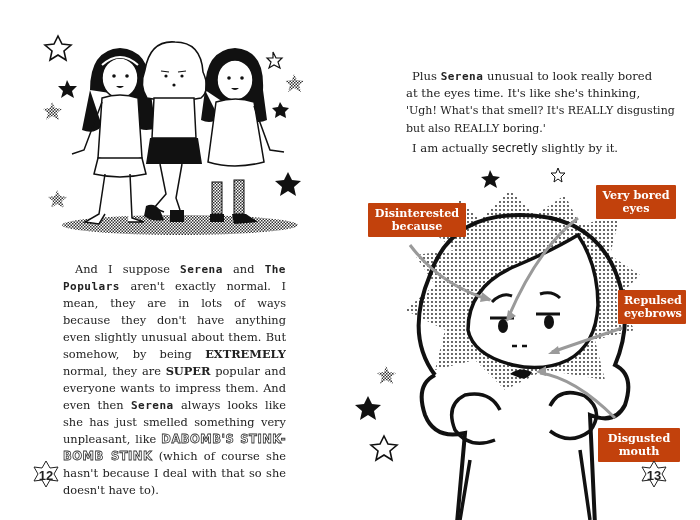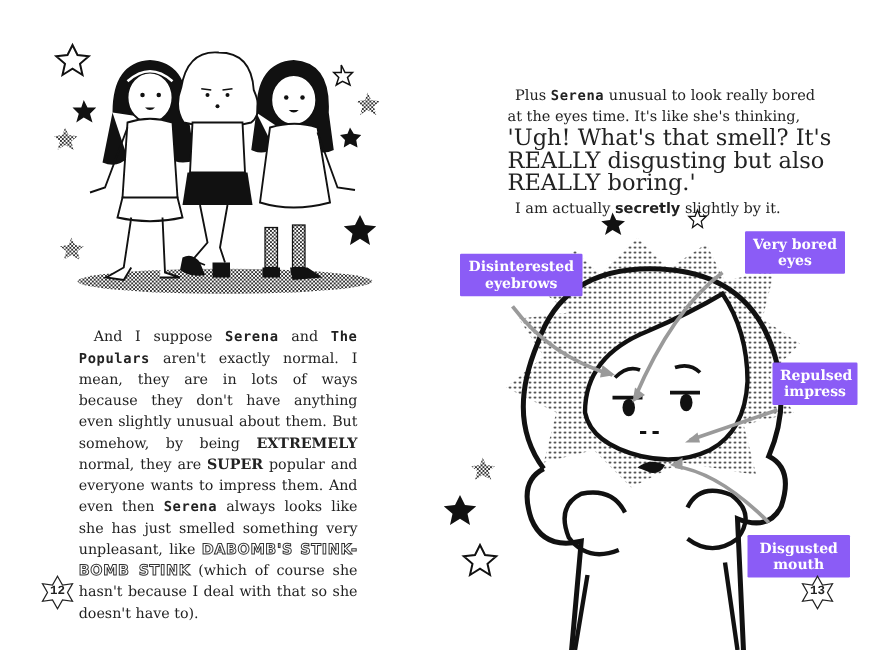--- a/index.html
+++ b/index.html
@@ -6,28 +6,28 @@
   body{width:700px;height:520px;position:relative;overflow:hidden;font-family:"DejaVu Serif",serif;color:#222;}
   .page{position:absolute;top:0;height:520px;}
   .page-left{left:0;width:350px;}
   .page-right{left:350px;width:350px;}
   .illus{position:absolute;}
   .body-text{position:absolute;left:48px;top:246px;width:253px;font-size:11.4px;line-height:17px;text-align:justify;}
   .body-text p{margin:15px;text-indent:12px;}
   .deco{font-family:"DejaVu Sans Mono",monospace;font-weight:bold;font-size:11px;letter-spacing:0.5px;}
   .outline{font-family:"DejaVu Sans",sans-serif;font-weight:bold;color:#fff;-webkit-text-stroke:0.8px #333;font-size:11.5px;letter-spacing:0.5px;}
   .strong{font-weight:bold;font-family:"DejaVu Serif",serif;}
-  .sans-strong{font-weight:bold;font-family:"DejaVu Sans",sans-serif;}
+  .sans-strong{font-weight:normal;font-family:"DejaVu Sans",sans-serif;}
   .r-text{position:absolute;left:56px;top:68px;width:270px;font-size:11.6px;line-height:17px;}
-  .r-text .quote{font-size:18px;line-height:18px;display:block;}
+  .r-text .quote{font-size:11px;line-height:18px;display:block;}
   .r-text .line1{display:block;padding-left:6px;}
   .r-text .line5{display:block;padding-left:6px;margin-top:2px;}
-  .label{position:absolute;background:#8b5cf6;color:#fff;font-family:"DejaVu Serif",serif;font-weight:bold;font-size:11.2px;line-height:13px;text-align:center;padding:4px 6px;border-radius:1px;}
+  .label{position:absolute;background:#c2410c;color:#fff;font-family:"DejaVu Serif",serif;font-weight:bold;font-size:11.2px;line-height:13px;text-align:center;padding:4px 6px;border-radius:1px;}
   .pagenum{position:absolute;width:28px;height:28px;}
-  .pagenum span{position:absolute;left:0;top:8px;width:28px;text-align:center;font-family:Liberation Mono, monospace;font-weight:bold;font-size:10px;}
+  .pagenum span{position:absolute;left:0;top:8px;width:28px;text-align:center;font-family:Liberation Sans, sans-serif;font-weight:bold;font-size:13px;}
 </style>
 </head>
 <body>
 
 <svg width="0" height="0" style="position:absolute">
   <defs>
     <pattern id="dots" width="4" height="4" patternUnits="userSpaceOnUse">
       <circle cx="2" cy="2" r="0.9" fill="#222"></circle>
     </pattern>
     <pattern id="check" width="3" height="3" patternUnits="userSpaceOnUse">
@@ -140,23 +140,23 @@
       <path d="M265 258 q-40 -40 -75 -45"></path>
     </g>
     <g fill="#9a9a9a">
       <path d="M142 140 l-10 -8 l-2 10z"></path>
       <path d="M156 162 l2 -12 l8 6z"></path>
       <path d="M198 194 l10 -8 l2 8z"></path>
       <path d="M186 212 l10 -6 l0 10z"></path>
     </g>
   </svg>
 
-  <div class="label" style="left:18px;top:203px;width:86px;">Disinterested eyebrows</div>
+  <div class="label" style="left:18px;top:203px;width:86px;">Disinterested because</div>
   <div class="label" style="left:246px;top:185px;width:68px;">Very bored eyes</div>
-  <div class="label" style="left:268px;top:290px;width:56px;">Repulsed impress</div>
+  <div class="label" style="left:268px;top:290px;width:56px;">Repulsed eyebrows</div>
   <div class="label" style="left:248px;top:428px;width:70px;">Disgusted mouth</div>
 
   <div class="pagenum" style="left:290px;top:460px">
     <svg width="28" height="28" viewBox="0 0 28 28">
         <path d="M14 1 l4 7 8 -1 -4 7 4 7 -8 -1 -4 7 -4 -7 -8 1 4 -7 -4 -7 8 1z" fill="#fff" stroke="#222" stroke-width="1"></path>
       </svg>
     <span>13</span>
   </div>
 </div>
 

